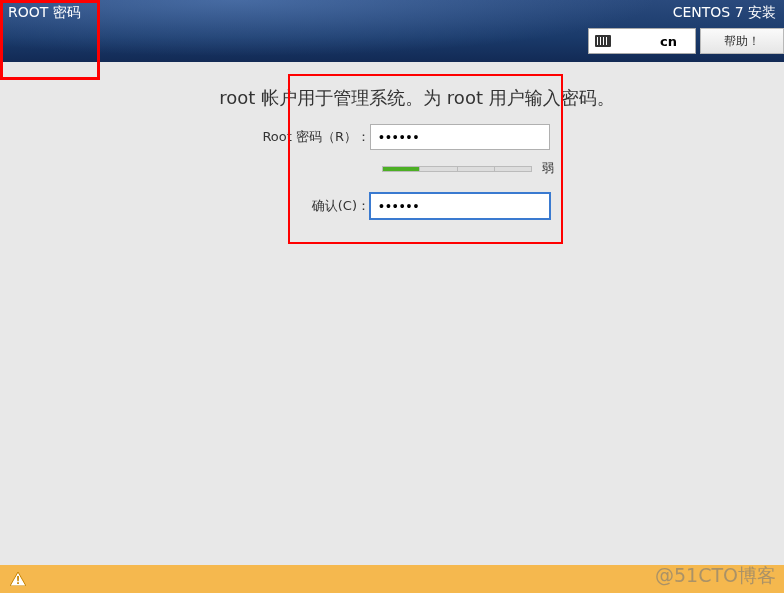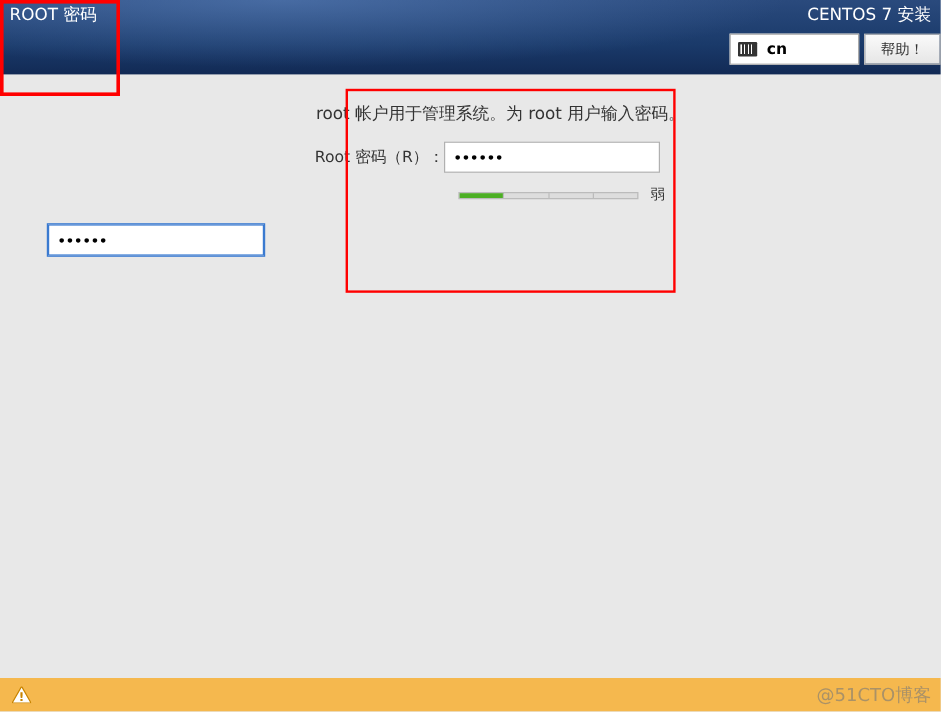--- a/index.html
+++ b/index.html
@@ -76,26 +76,27 @@
     .kbd-icon::before {
       content: '';
       position: absolute;
       top: 2px; left: 2px; right: 2px; bottom: 2px;
       background: repeating-linear-gradient(90deg,#fff 0 1px,#333 1px 3px);
     }
     .lang-text {
       font-weight: bold;
       color: #000;
       font-size: 13px;
+      margin-left: 41px;
     }
     .help-btn {
       background: linear-gradient(180deg, #fafafa 0%, #e6e6e6 100%);
       border: 1px solid #b8b8b8;
       height: 26px;
-      width: 64px;
+      width: 84px;
       color: #333;
       font-size: 12px;
       cursor: pointer;
     }
     .highlight-box-1 {
       position: absolute;
       top: 0;
       left: 0;
       width: 100px;
       height: 80px;
@@ -112,21 +113,21 @@
       border: 2px solid #ff0000;
       pointer-events: none;
       z-index: 10;
     }
     .content {
       padding: 24px 40px 0 40px;
     }
     .instruction {
       text-align: center;
       color: #333;
-      font-size: 14px;
+      font-size: 18px;
       margin-bottom: 14px;
       margin-left: 50px;
     }
     .form-row {
       display: flex;
       align-items: center;
       margin-bottom: 10px;
     }
     .form-label {
       width: 330px;
@@ -194,21 +195,21 @@
       height: 14px;
       margin-right: 12px;
       position: relative;
     }
     .warn-icon svg { display: block; }
     .watermark {
       position: absolute;
       right: 8px;
       bottom: 4px;
       color: rgba(120,120,120,0.6);
-      font-size: 15px;
+      font-size: 19px;
     }
     .top-right-col {
       display: flex;
       flex-direction: column;
       align-items: flex-end;
     }
   </style>
 </head>
 <body>
 
@@ -243,20 +244,21 @@
     <div class="strength-bar">
       <div class="strength-seg filled"></div>
       <div class="strength-seg"></div>
       <div class="strength-seg"></div>
       <div class="strength-seg"></div>
     </div>
     <span class="strength-text">弱</span>
   </div>
 
   <div class="form-row">
+    <div class="form-label">确认(C)：</div>
     <input type="text" class="pw-input focused" readonly="" value="••••••" style="">
   </div>
 </div>
 
 <div class="warning-bar">
   <span class="warn-icon">
     <svg viewBox="0 0 16 14" width="16" height="14">
       <polygon points="8,0 16,14 0,14" fill="#fff" stroke="#c88400" stroke-width="1"></polygon>
       <text x="8" y="12" text-anchor="middle" font-size="10" fill="#c88400" font-weight="bold">!</text>
     </svg>

